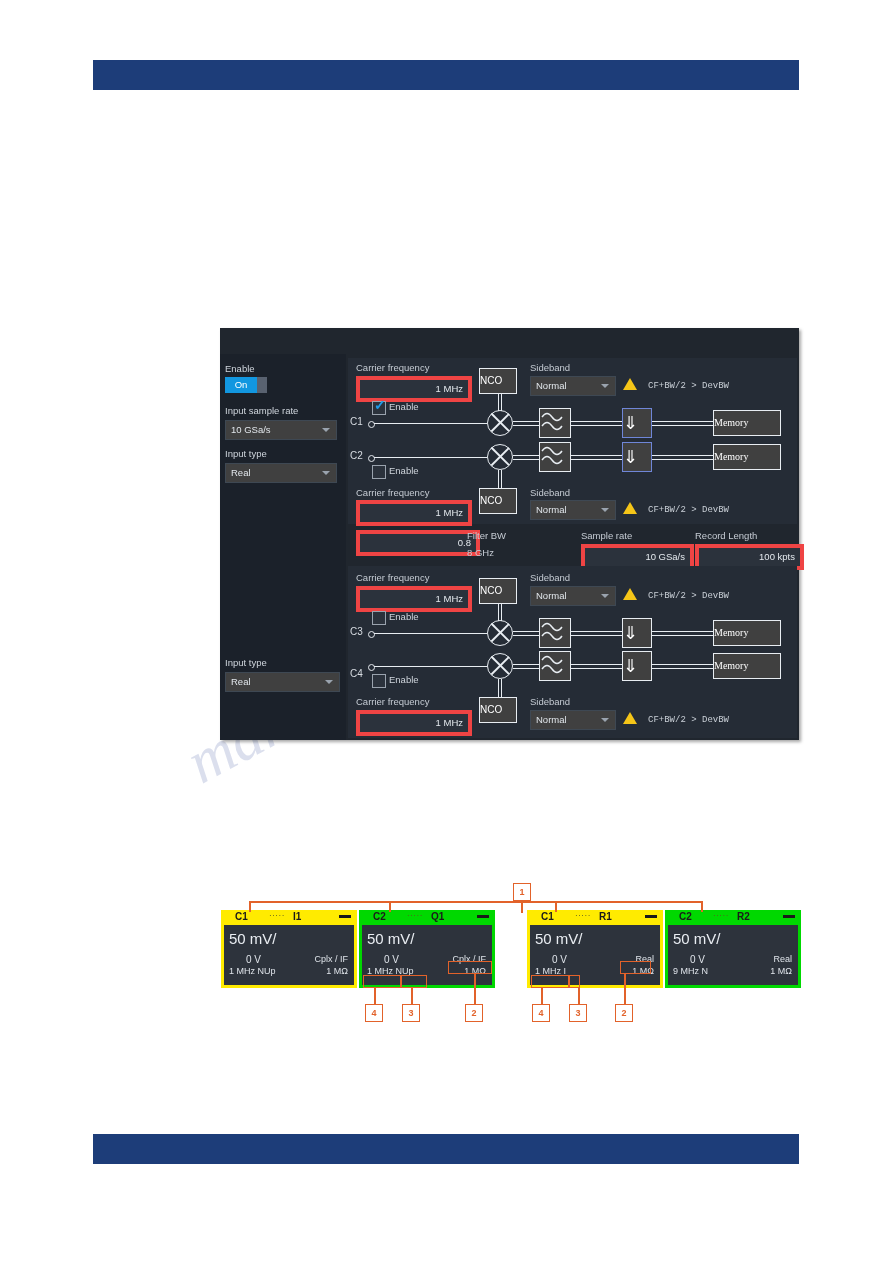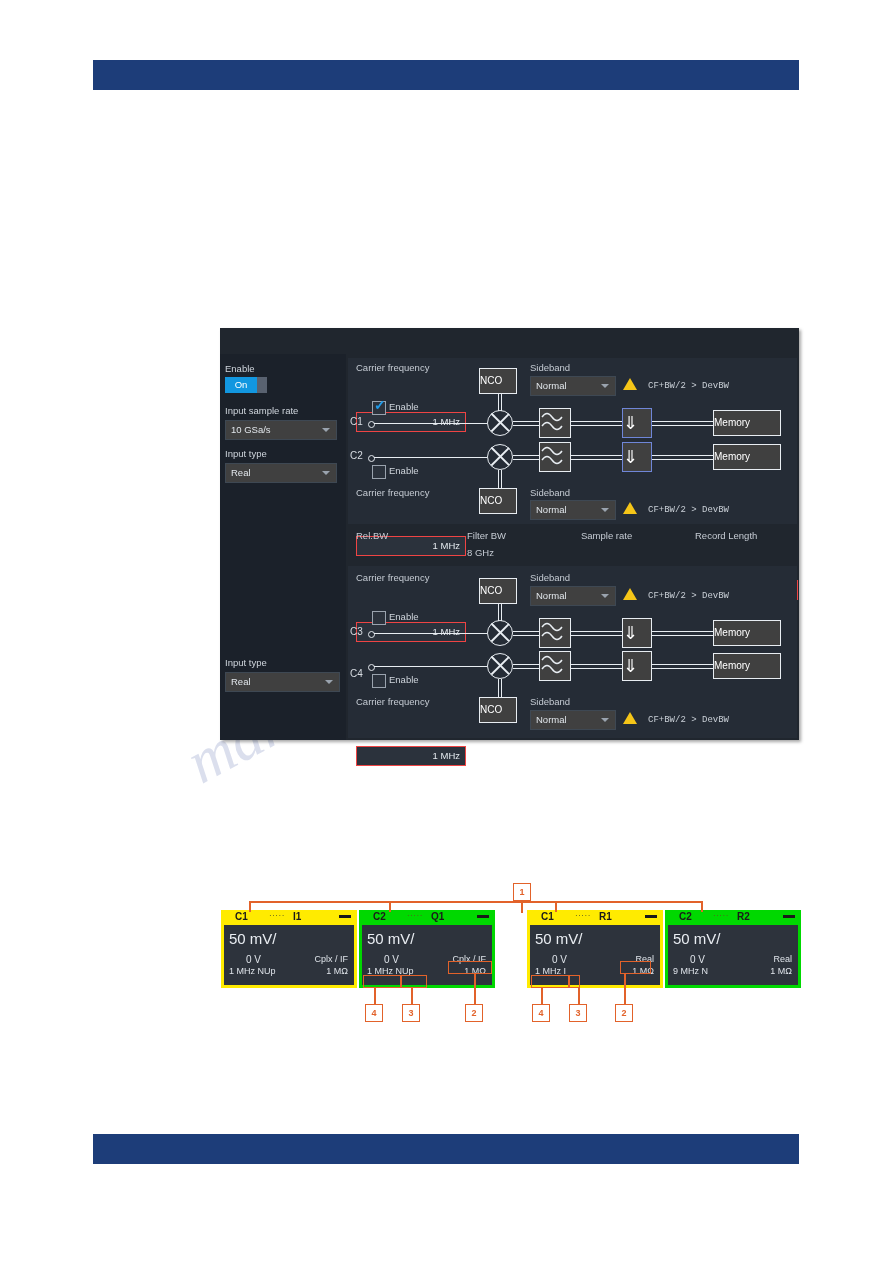--- a/index.html
+++ b/index.html
@@ -165,23 +165,22 @@
     background: #252c36;
   }
   #diagram-top    { left: 348px; top: 358px; width: 449px; height: 166px; }
   #diagram-bottom { left: 348px; top: 566px; width: 449px; height: 172px; }
 
   
   .field {
     position: absolute;
     height: 18px;
     background: #2b323c;
-    border: 1px solid #ef4444;
+    border: 4px solid #ef4444;
     cursor: text;
-    margin-top: 36px;
   }
   .field-val {
     position: absolute;
     right: 5px; top: 3px;
     font-size: 9.5px;
     color: #e4e9ee;
   }
   .sec-lbl {
     position: absolute;
     font-size: 9.5px;
@@ -242,21 +241,21 @@
   
   .dblk {
     position: absolute;
     border: 1.5px solid #e8edf2;
     background: #404040;
     color: #ffffff;
     font-size: 10px;
     box-sizing: border-box;
   }
   .dblk-nco { width: 38px; height: 26px; line-height: 24px; }
-  .dblk-mem { width: 68px; height: 26px; line-height: 24px; }
+  .dblk-mem { width: 68px; height: 26px; line-height: 24px; font-family: Liberation Serif, serif; }
   .dblk-sq  { width: 32px; height: 30px; }
   .dblk-dn  { width: 30px; height: 30px; font-size: 18px; line-height: 28px; }
   .dblk-hl  { border-color: #6f86d8; }
 
   
   .mixer {
     position: absolute;
     width: 26px; height: 26px;
     border: 1.5px solid #e8edf2;
     border-radius: 50%;

